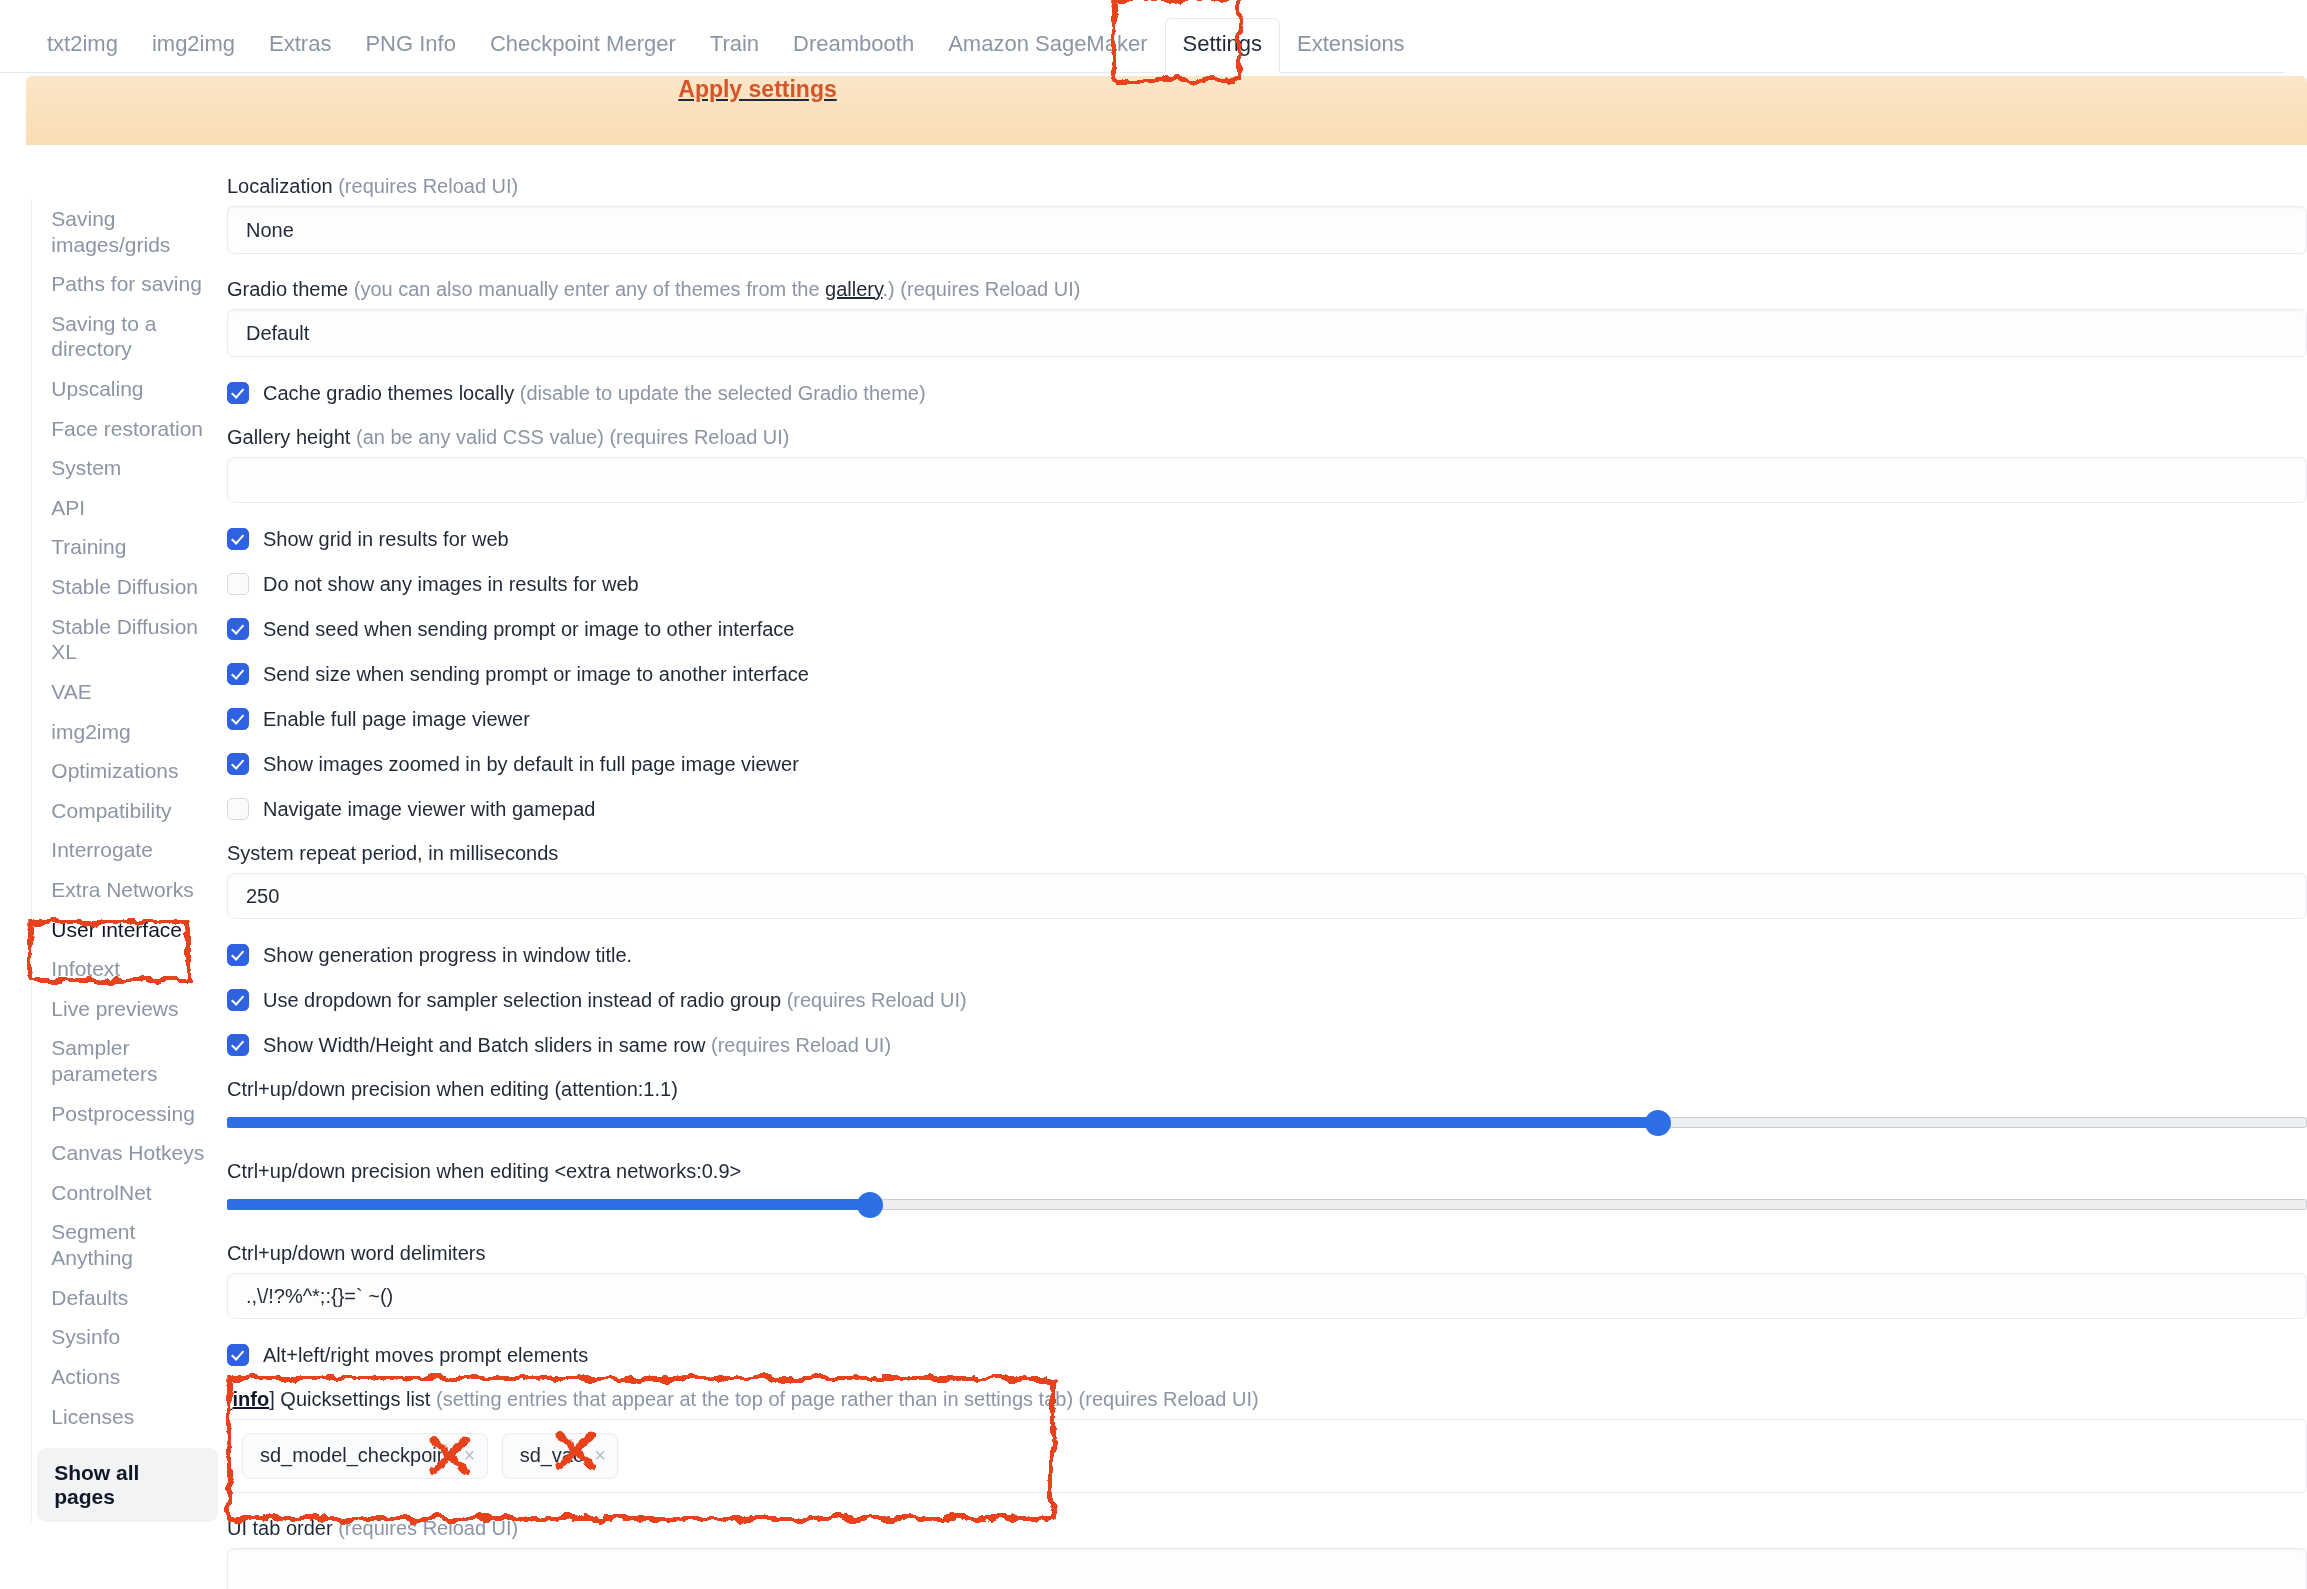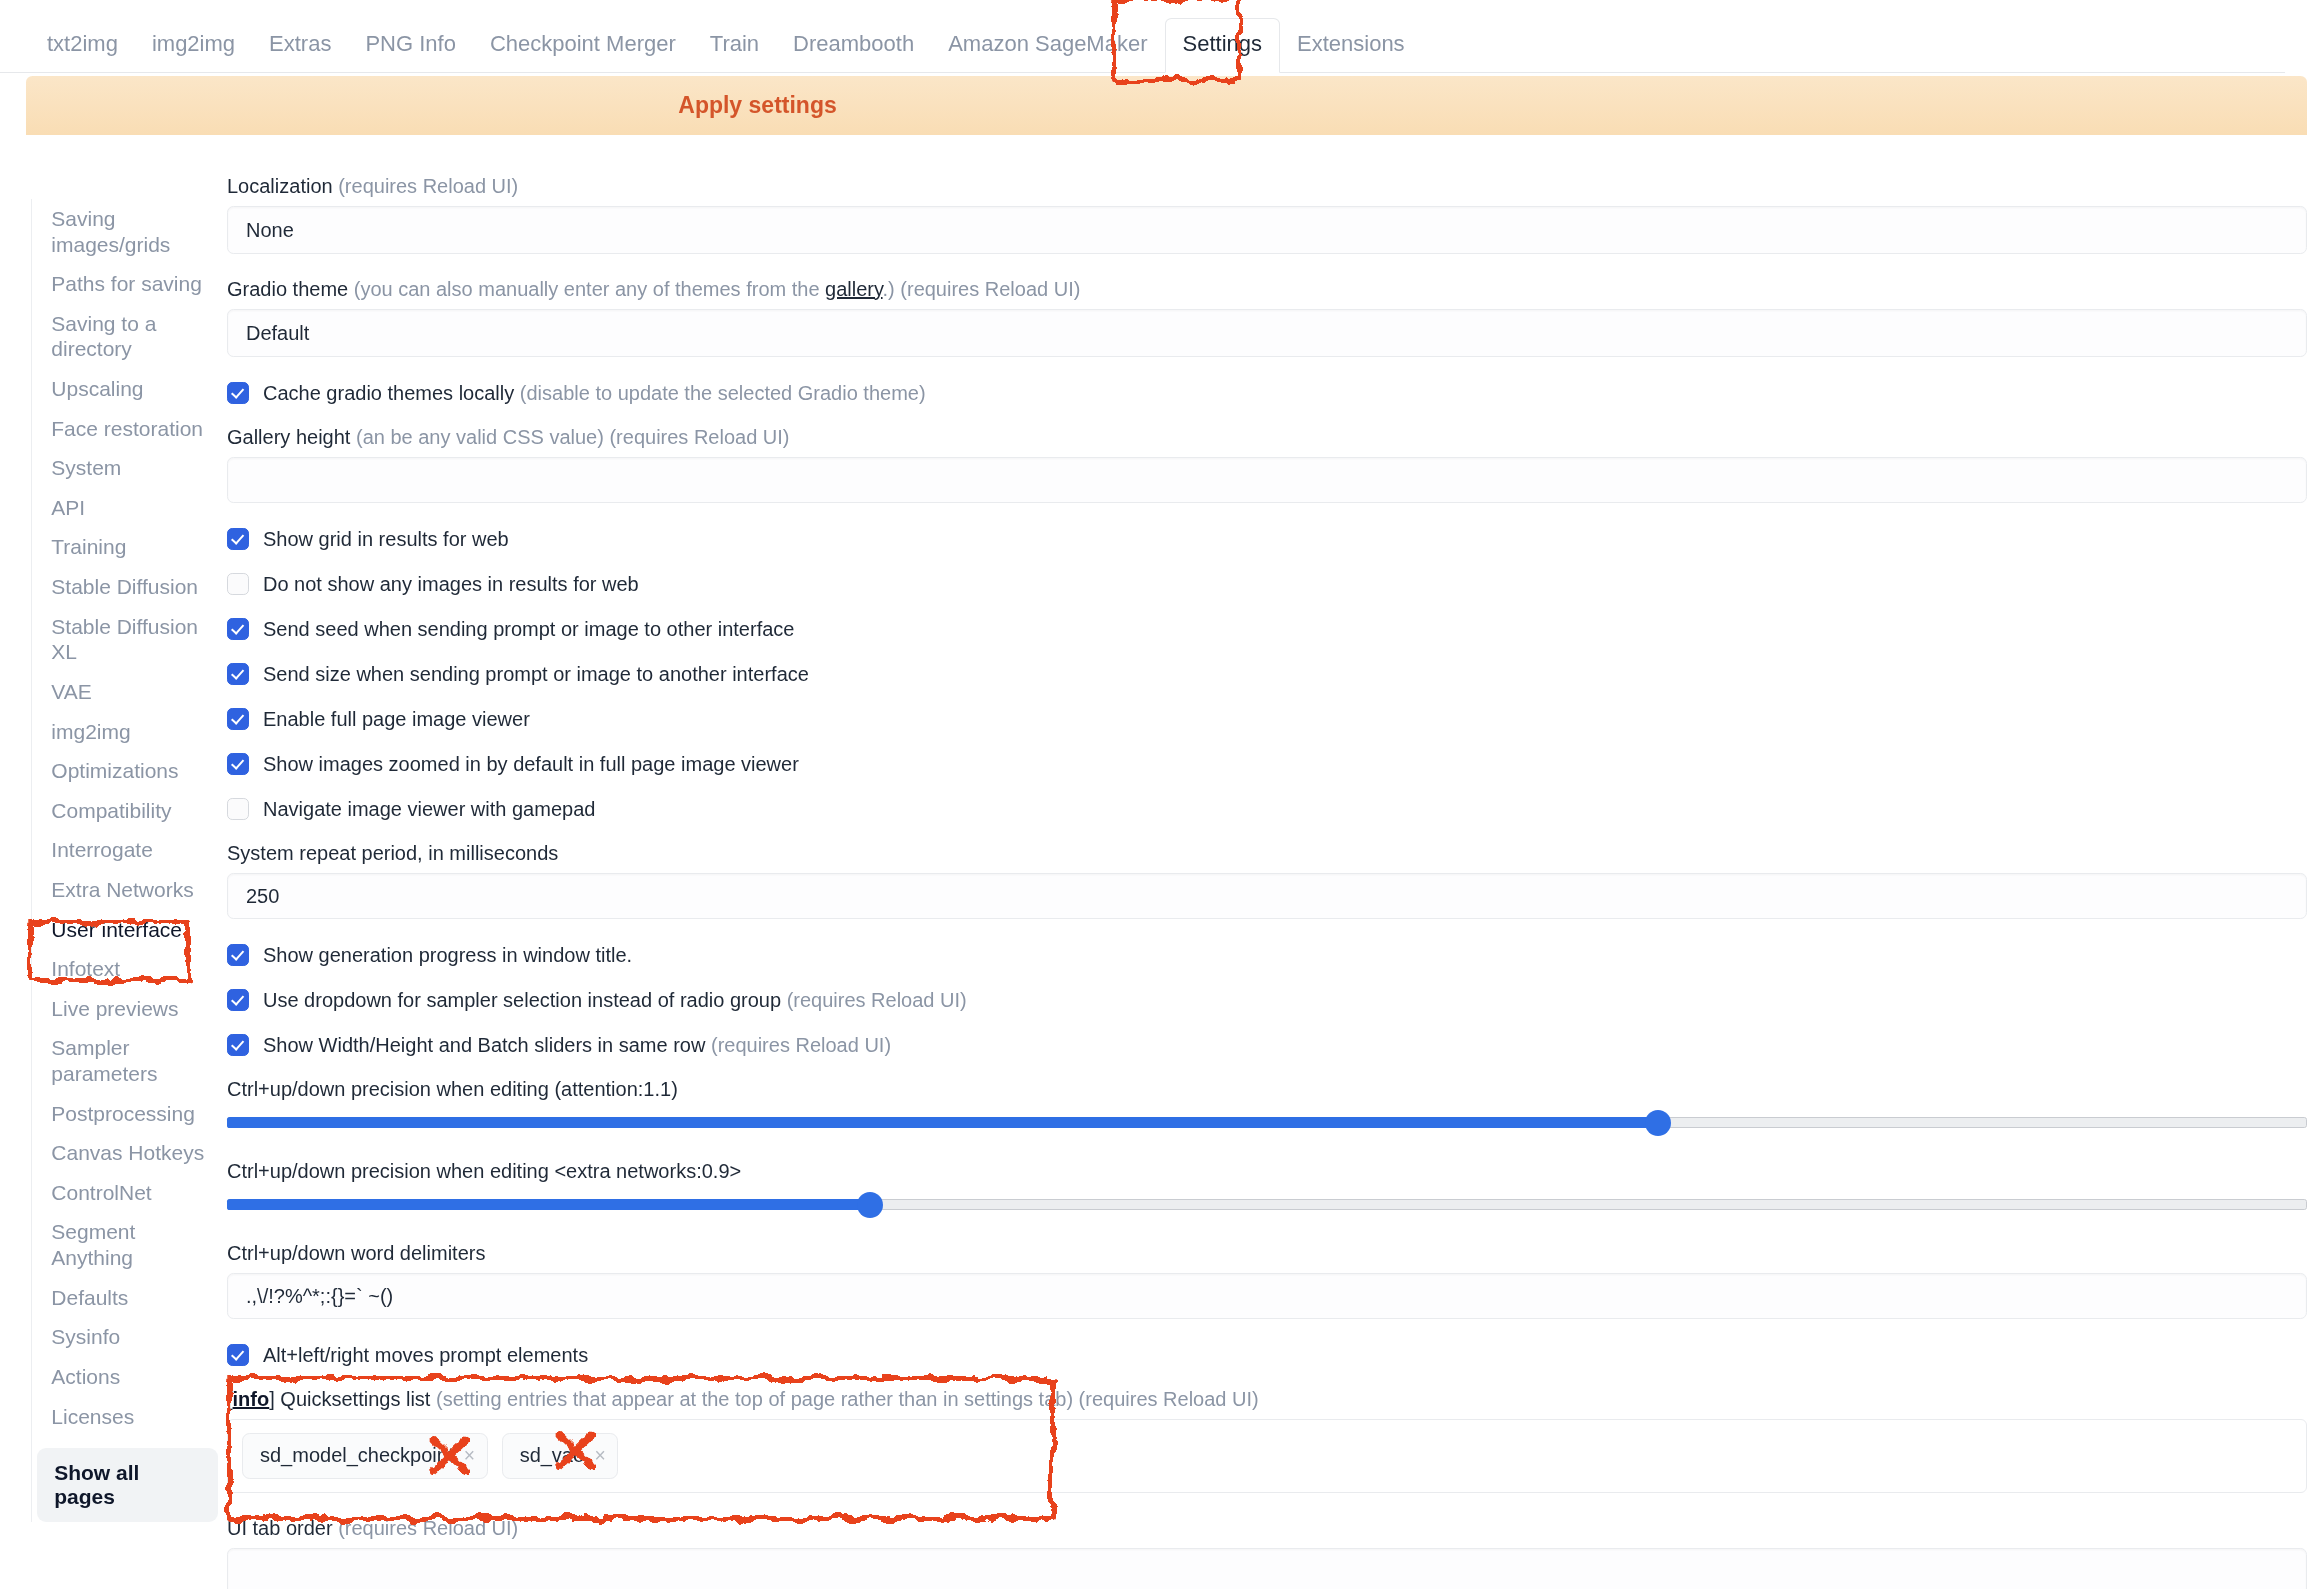--- a/index.html
+++ b/index.html
@@ -48,27 +48,27 @@
     margin-bottom: -1.3px;
     z-index: 3;
   }
 
   
   .apply-banner {
     position: absolute;
     top: 76px;
     left: 26px;
     width: 2281px;
-    height: 59px;
+    height: 69px;
     background: linear-gradient(180deg, #fbe6c8 0%, #f9ddb4 100%);
     border-radius: 6.4px 6.4px 0 0;
     display: flex;
-    align-items: center;
     justify-content: center;
     box-sizing: border-box;
+    text-decoration: underline;
   }
   .apply-banner-label {
     color: #d4552a;
     font-size: 23px;
     font-weight: bold;
     
     margin-right: 818px;
   }
 
   

